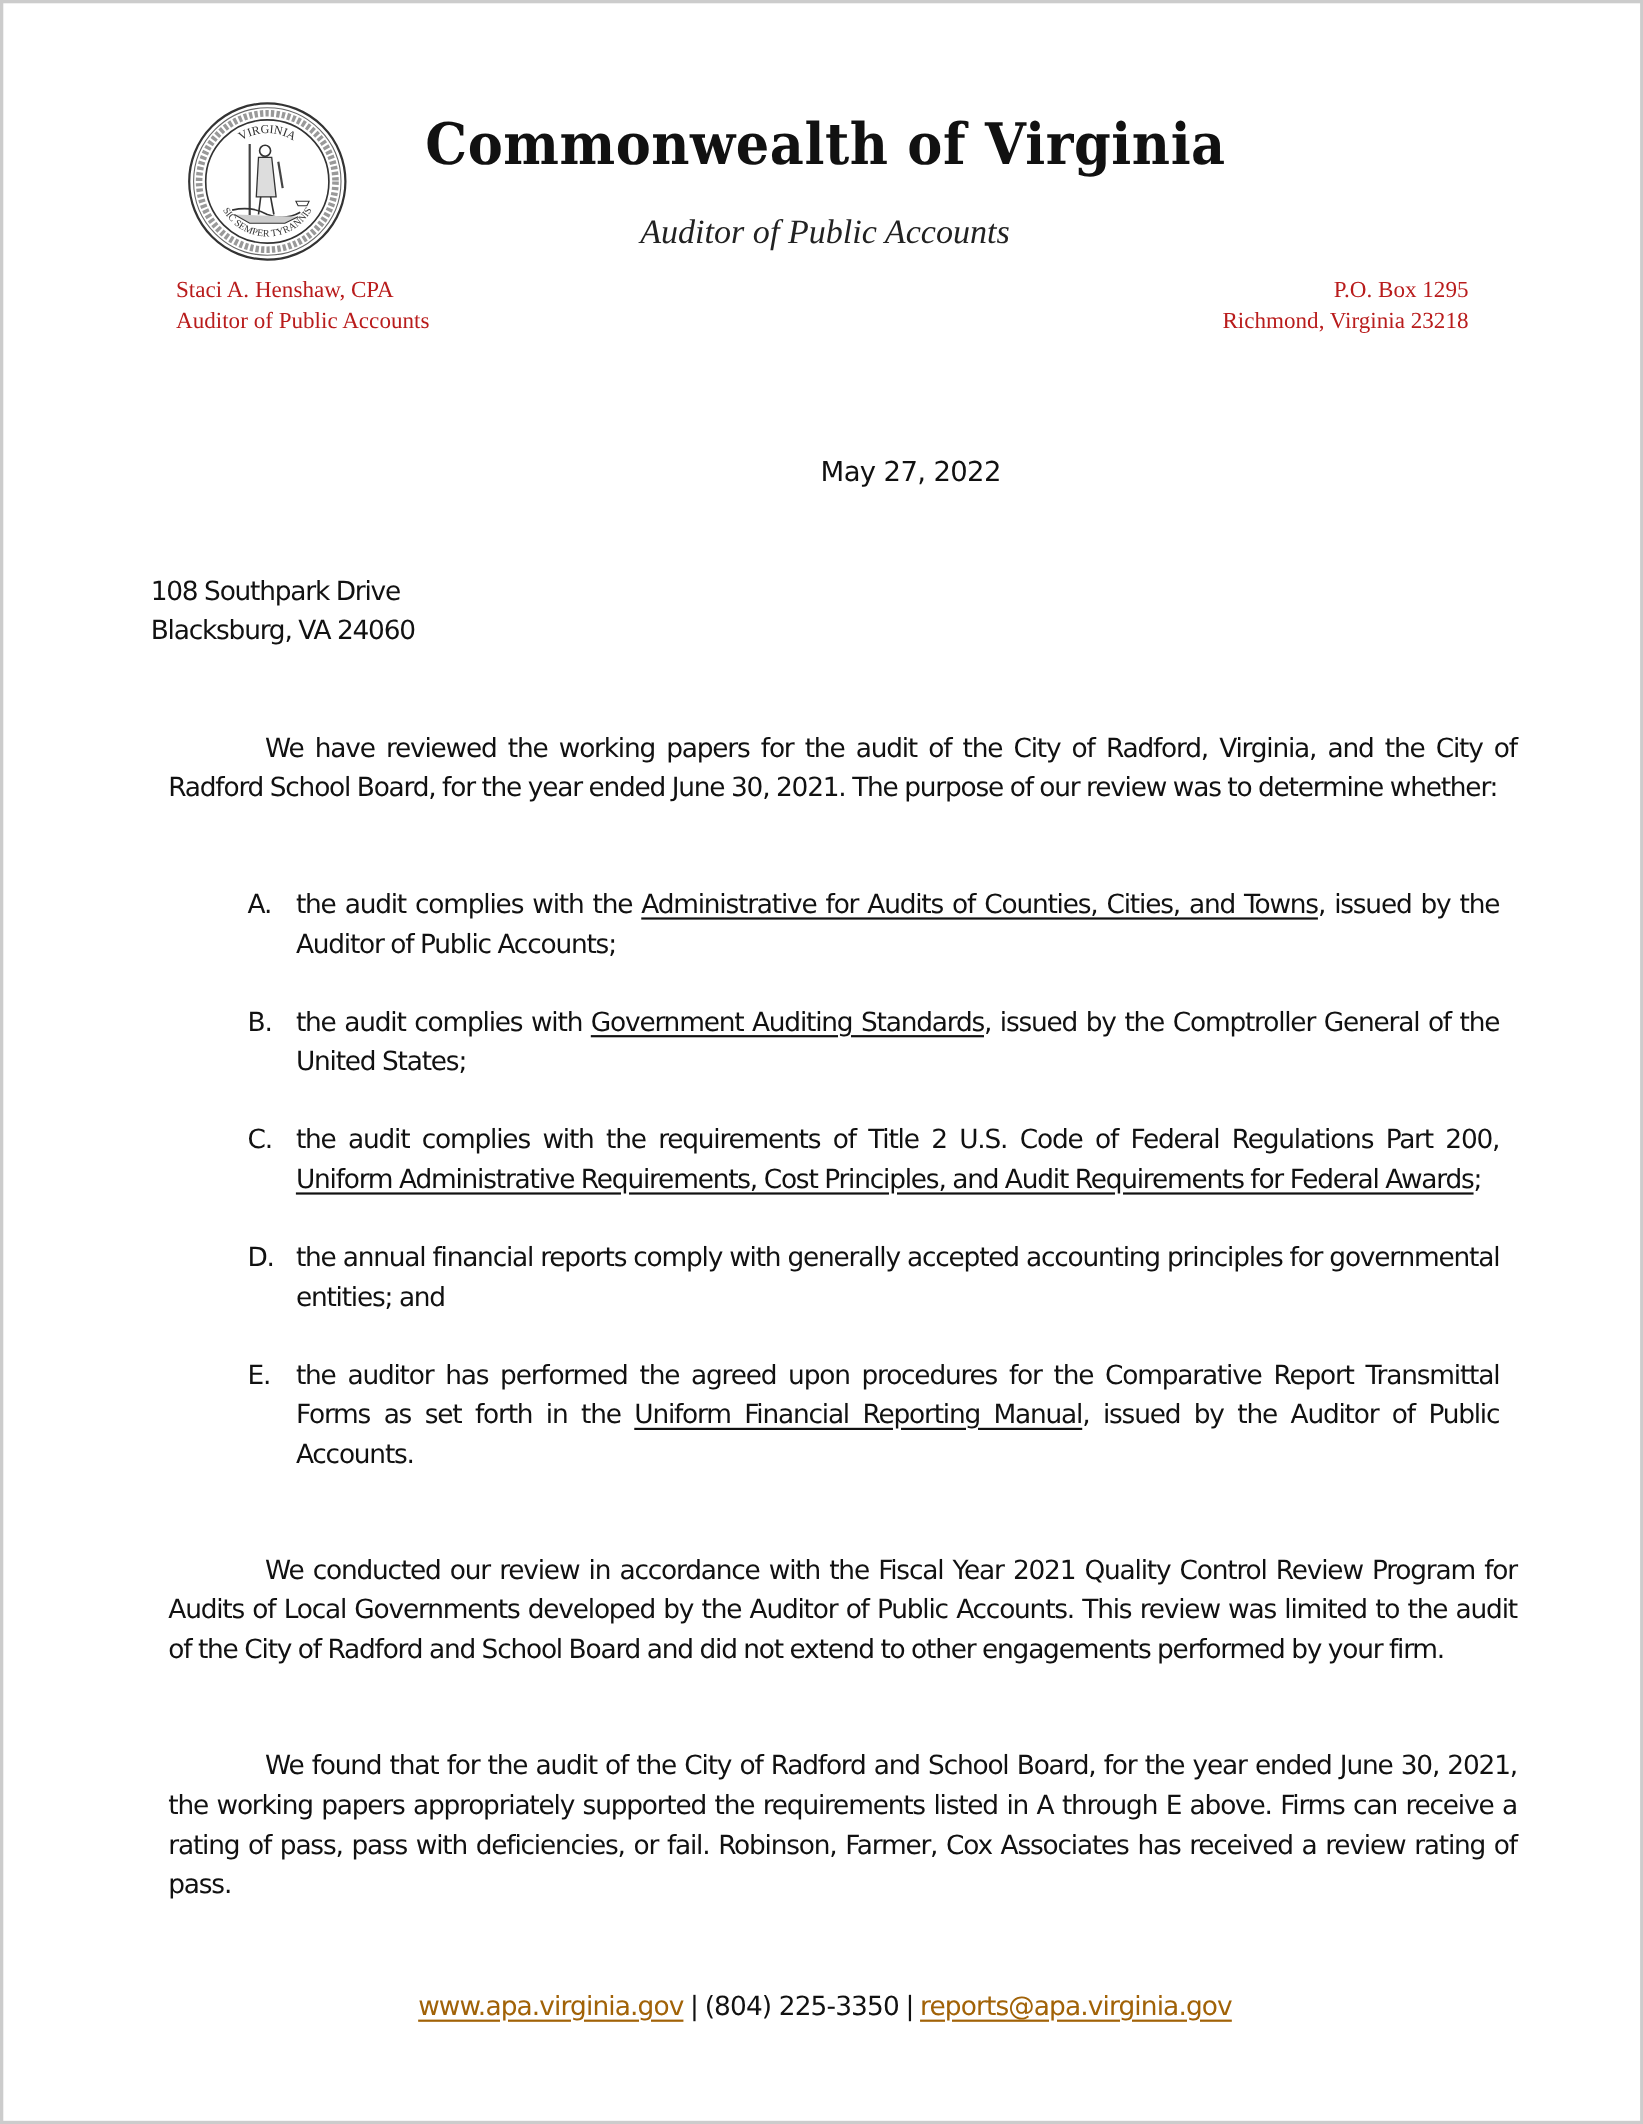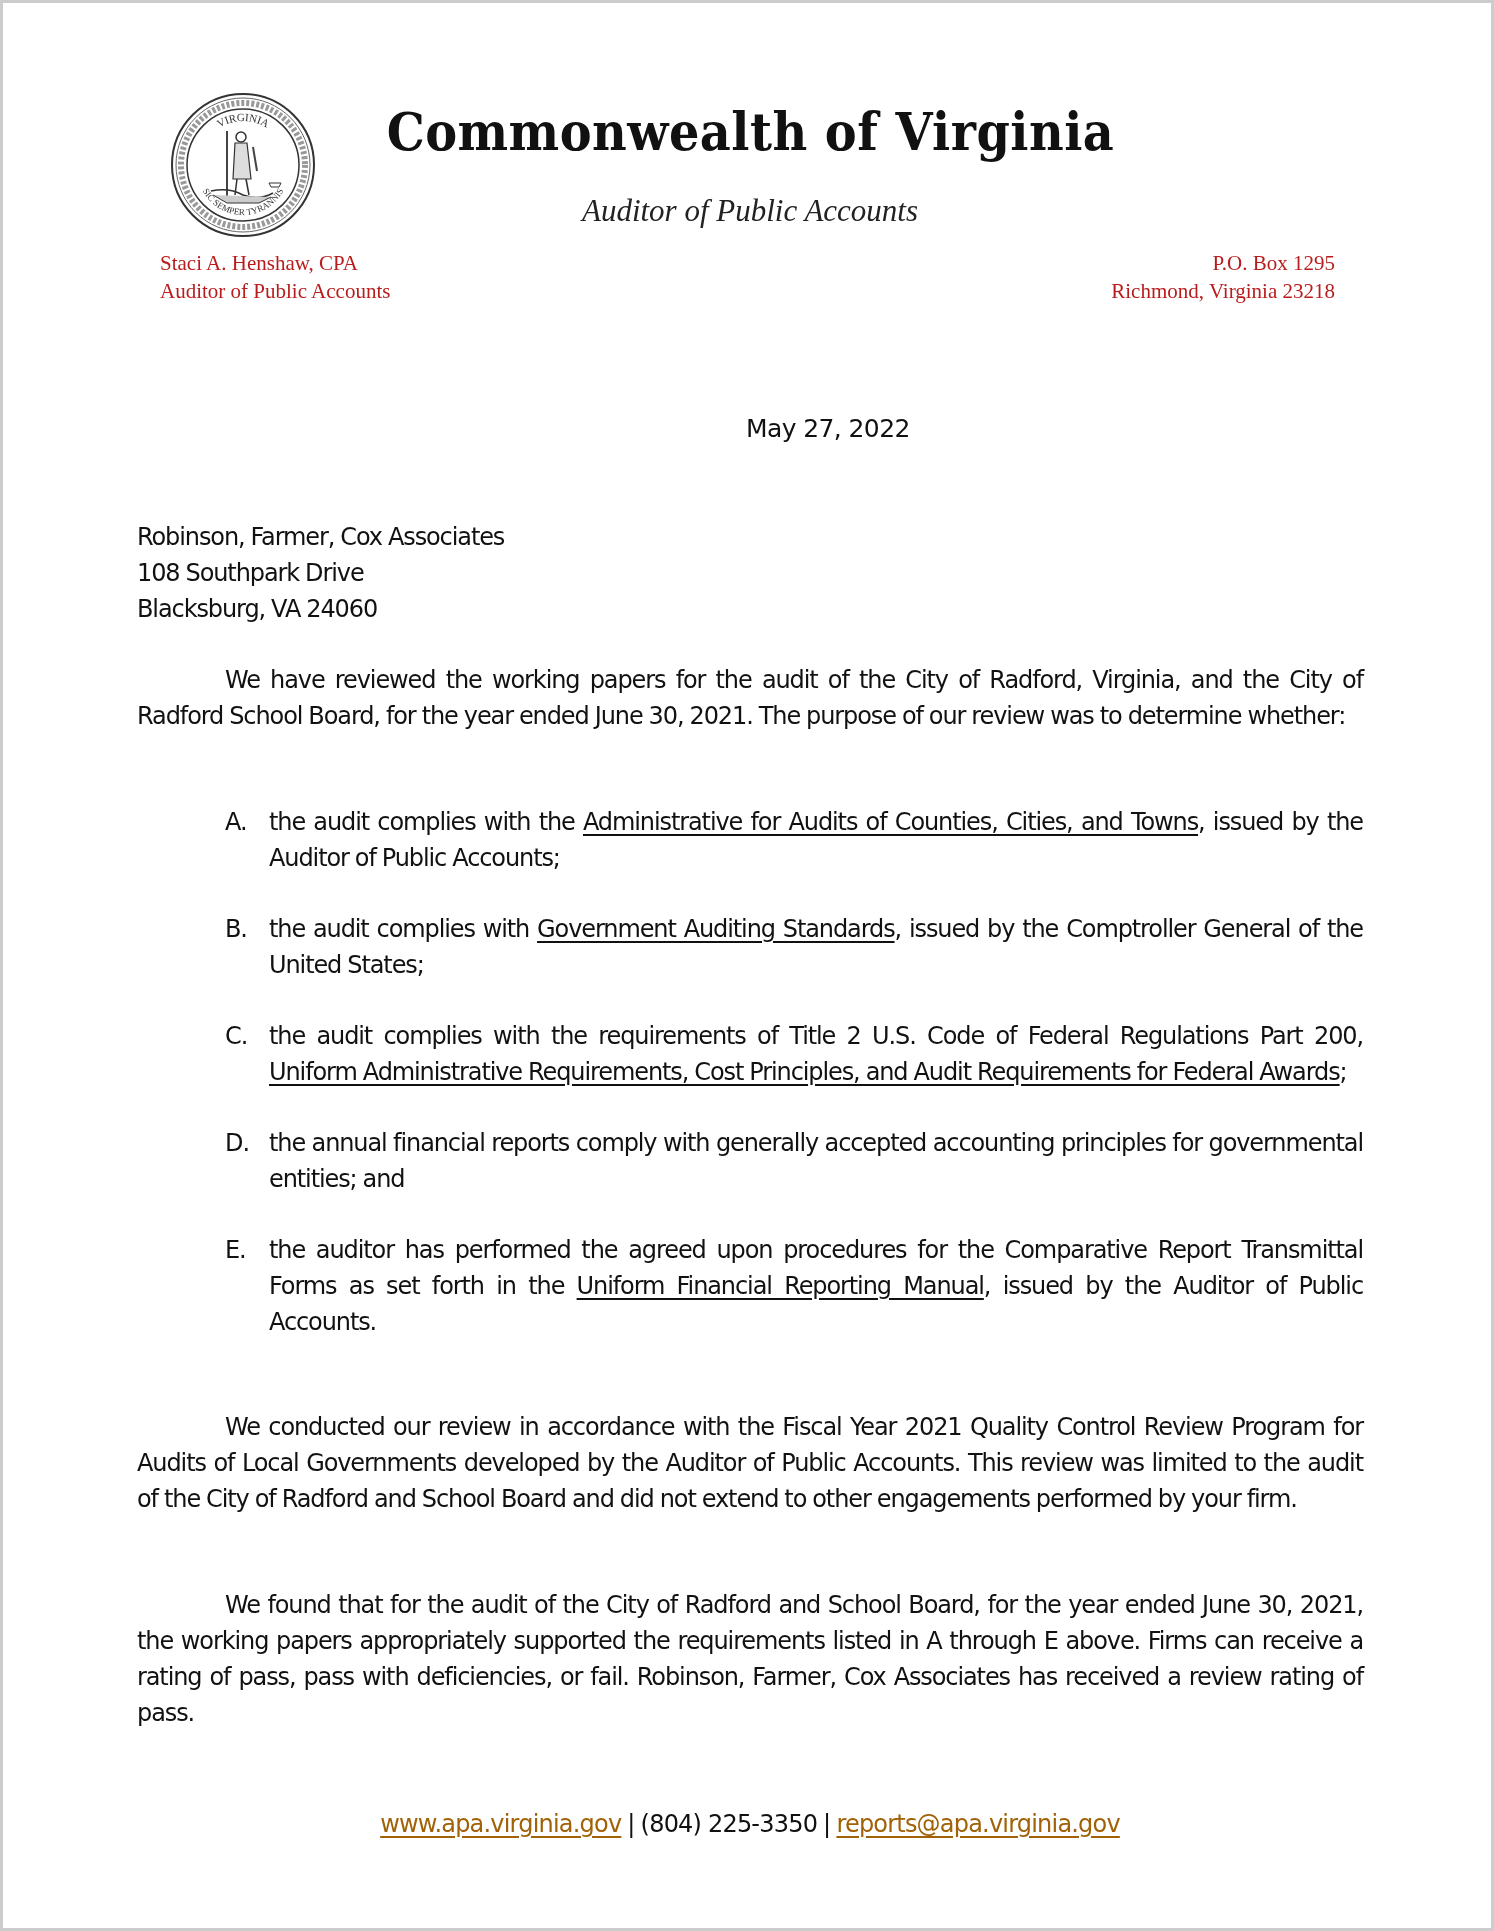--- a/index.html
+++ b/index.html
@@ -63,21 +63,21 @@
     font-family: "DejaVu Sans", "Liberation Sans", sans-serif;
     font-size: 24px;
     letter-spacing: -1.1px;
     word-spacing: -0.5px;
     line-height: 36px;
   }
   .recipient {
     position: absolute; left: 134px; top: 516px;
   }
   .para {
-    position: absolute; left: 134px; width: 1226px;
+    position: absolute; left: 150px; width: 1226px;
     text-align: justify;
     text-align-last: left;
   }
   .para .indent { display: inline-block; width: 88px; }
   .list {
     position: absolute; left: 222px; width: 1138px;
     margin: 0; padding: 0; list-style: none;
   }
   .list-item {
     position: relative;
@@ -148,21 +148,20 @@
     <div>Auditor of Public Accounts</div>
   </div>
   <div class="lh-right">
     <div>P.O. Box 1295</div>
     <div>Richmond, Virginia 23218</div>
   </div>
 
   <div class="date">May 27, 2022</div>
 
   <div class="recipient body-text">
-    <div>Robinson, Farmer, Cox Associates</div>
     <div>108 Southpark Drive</div>
     <div>Blacksburg, VA 24060</div>
   </div>
 
   <div class="para body-text" style="top:659px;"><span class="indent"></span><span>We have reviewed the working papers for the audit of the City of Radford, Virginia, and the City of Radford School Board, for the year ended June 30, 2021.  The purpose of our review was to determine whether:</span></div>
 
   <ul class="list body-text" style="top:801px;">
     <li class="list-item" style="margin-bottom:35px;">
       <span class="letter">A.</span><span>the audit complies with the </span><span class="ul">Administrative for Audits of Counties, Cities, and Towns</span><span>, issued by the Auditor of Public Accounts;</span>
     </li>

